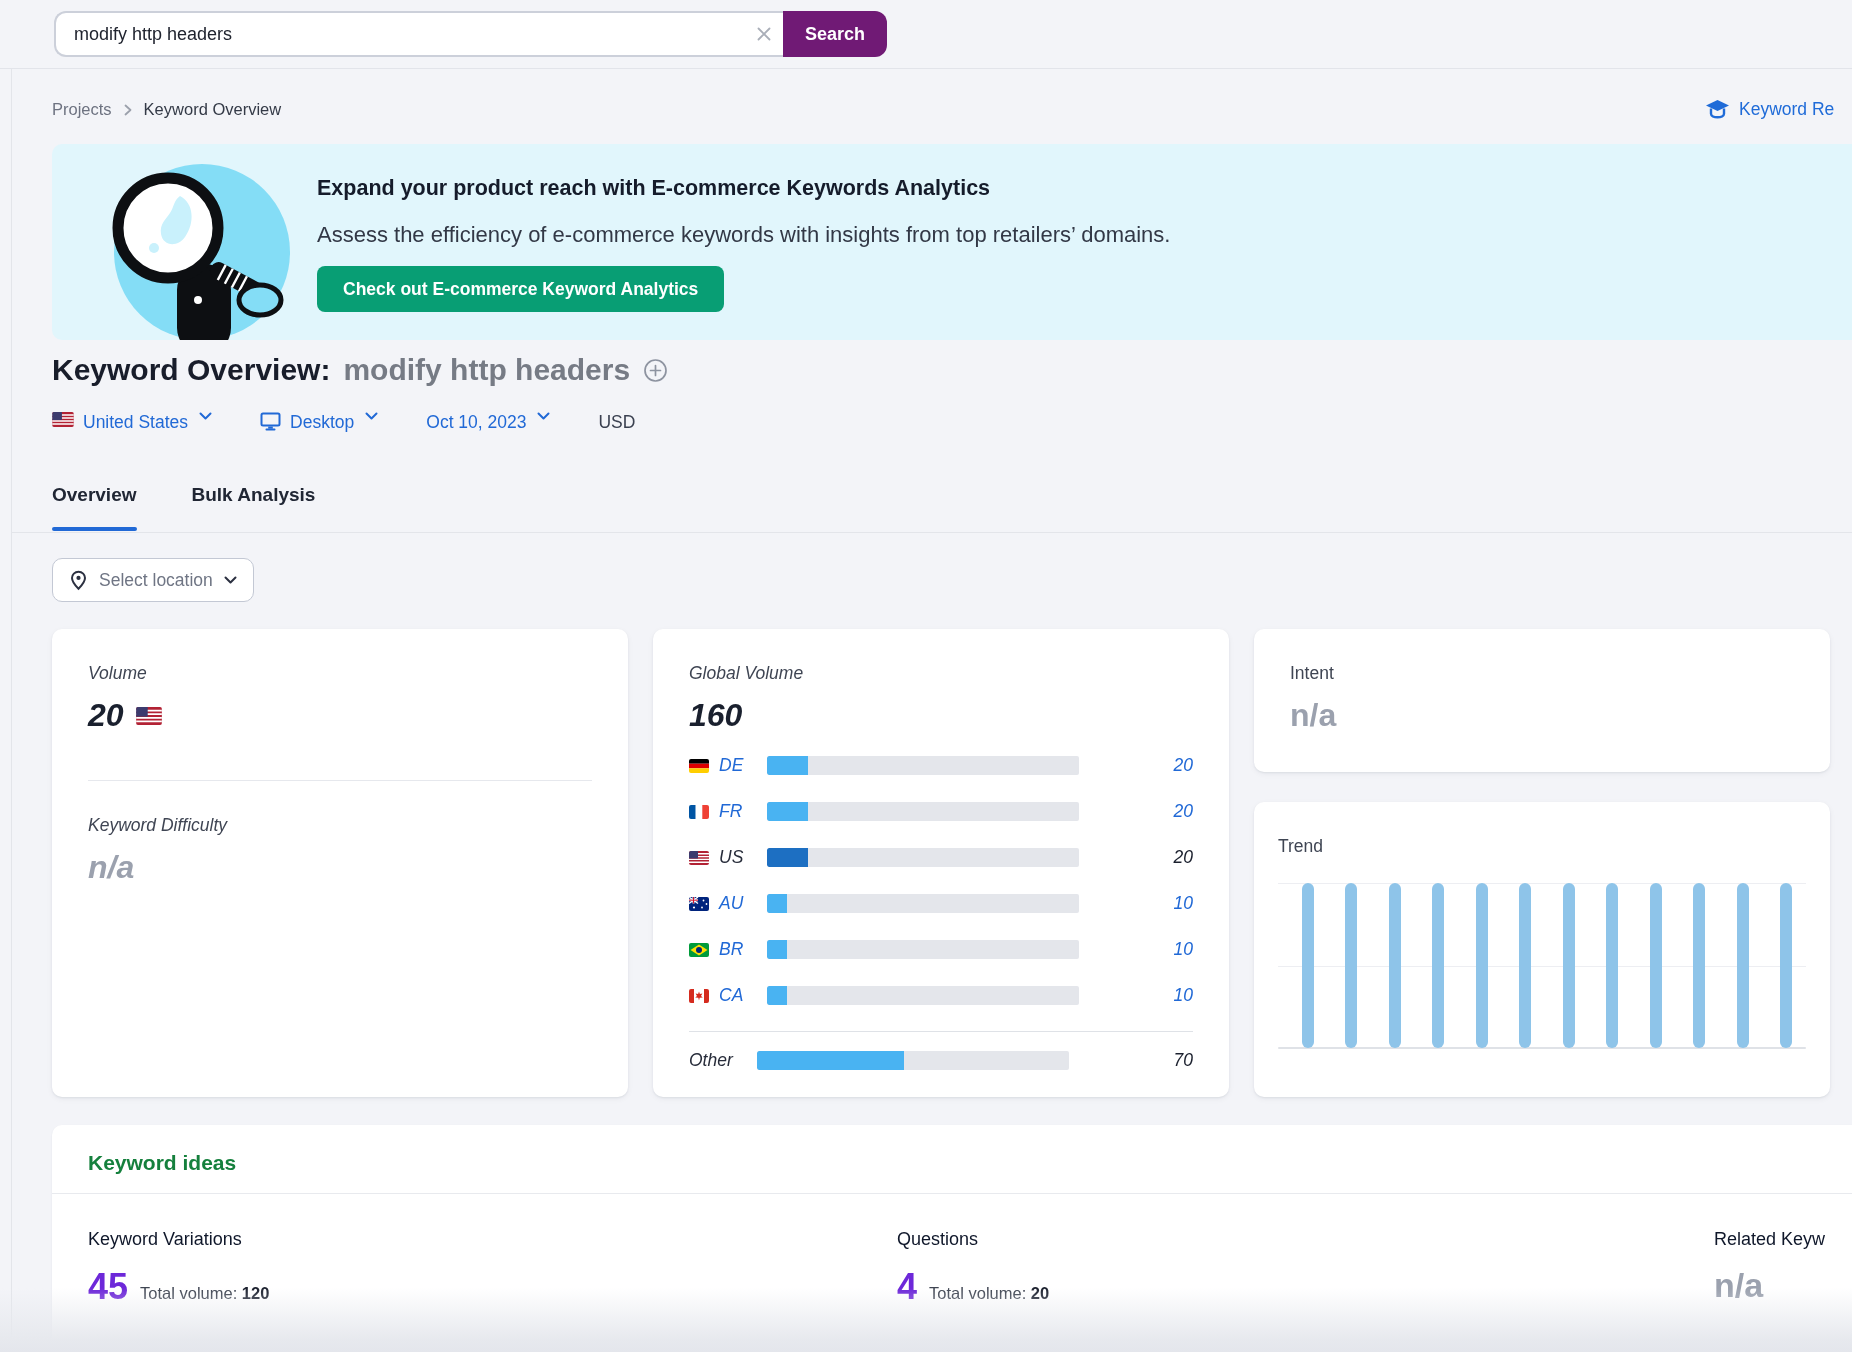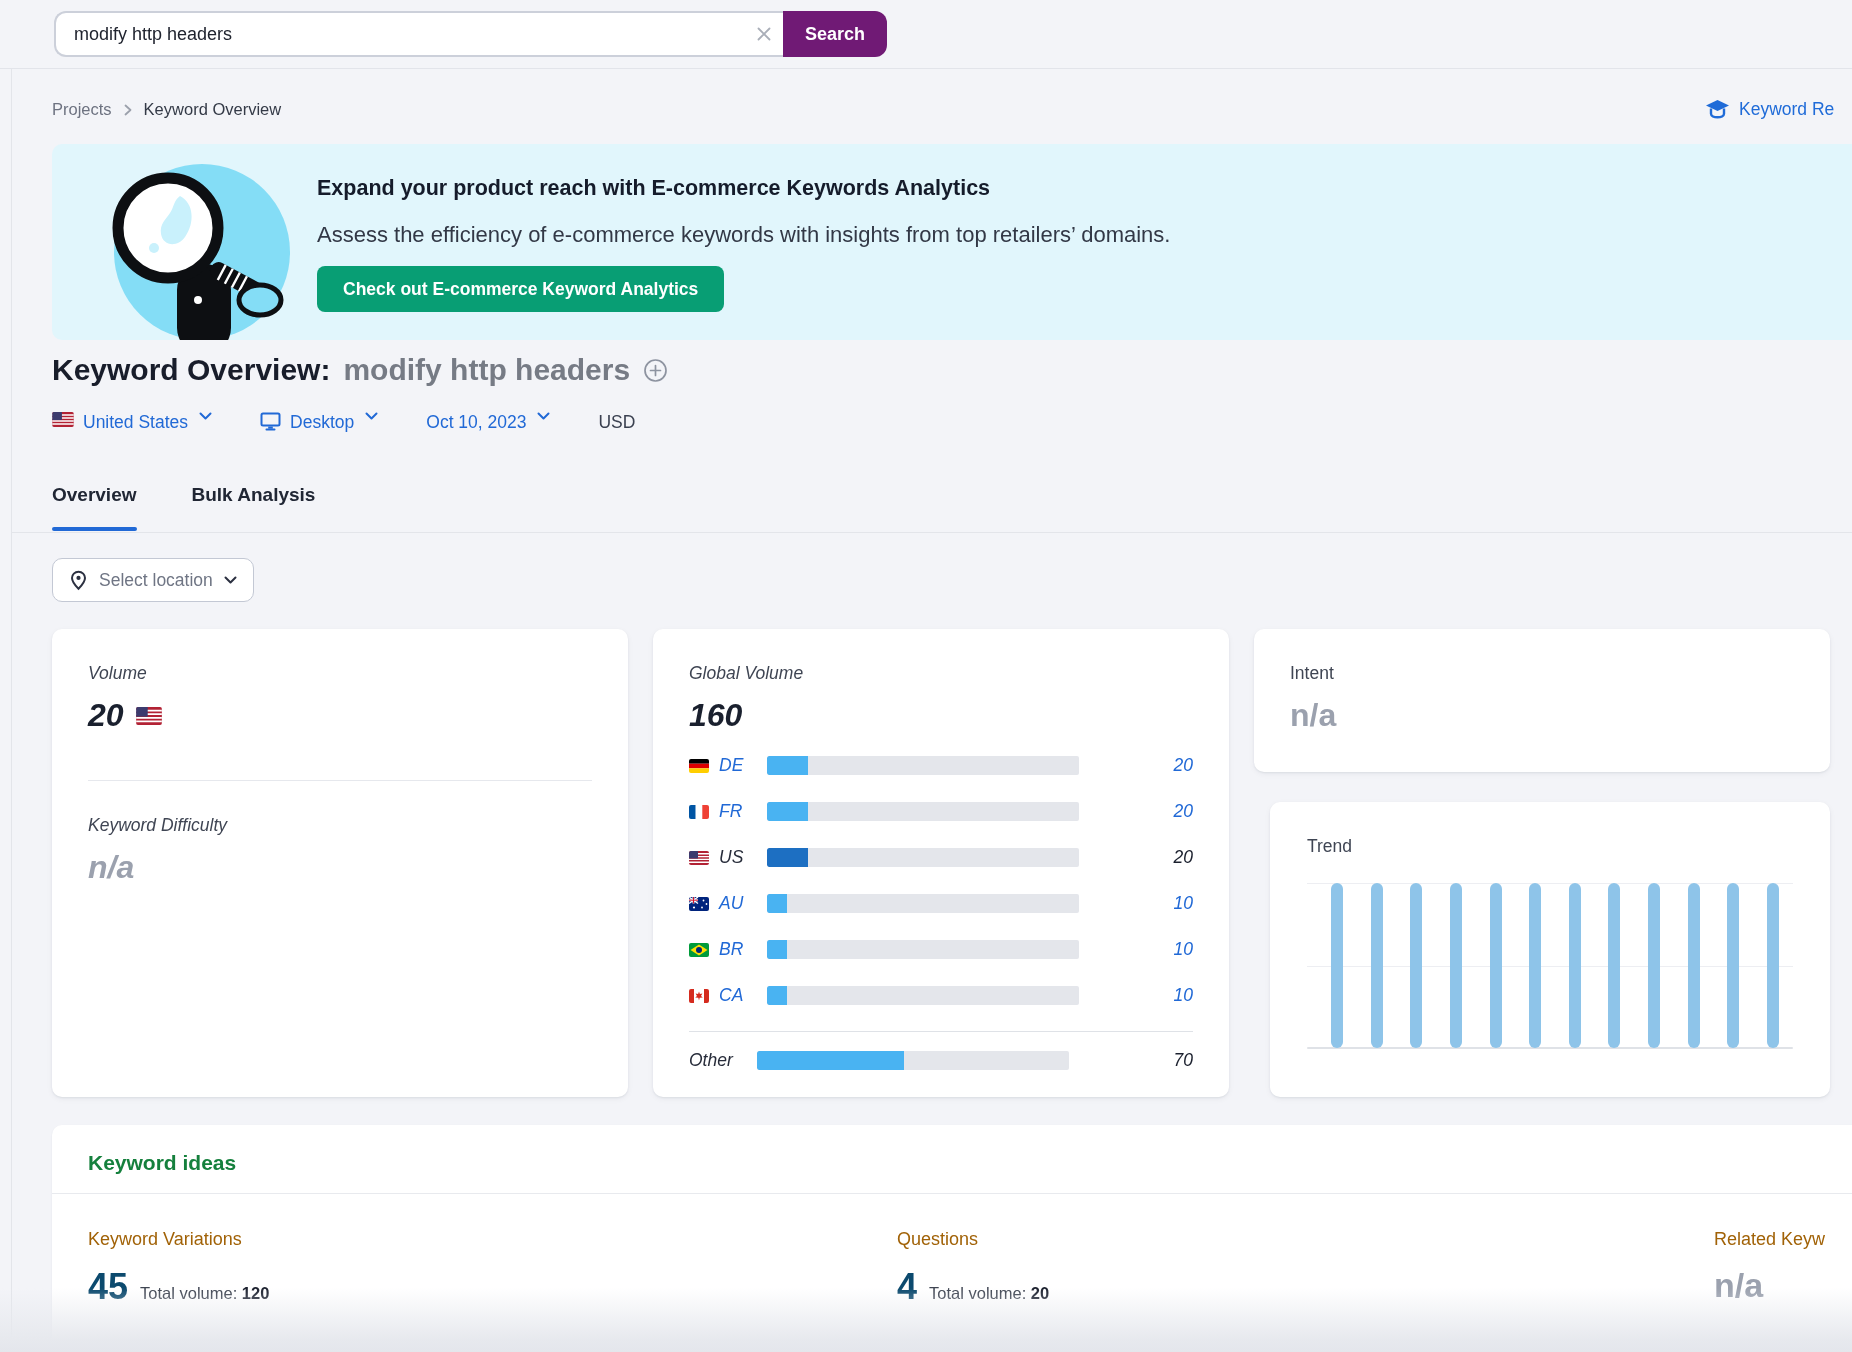--- a/index.html
+++ b/index.html
@@ -47,21 +47,21 @@
   
   .select-loc{position:absolute;left:52px;top:558px;height:44px;display:flex;align-items:center;gap:11px;padding:0 16px;box-sizing:border-box;border:1.5px solid #c3c8d4;border-radius:10px;background:#fff;color:#6f7584;font:17.5px "Liberation Sans",sans-serif;cursor:pointer;}
   .select-loc .chev{color:#2b3040;}
 
   
   .cards{position:absolute;left:52px;top:629px;display:flex;gap:25px;align-items:flex-start;}
   .card{background:#fff;border-radius:10px;box-shadow:0 1px 2px rgba(25,35,65,.08),0 2px 6px rgba(25,35,65,.05);box-sizing:border-box;}
   .card-main{width:576px;height:468px;padding:34px 36px;font-style:italic;}
   .col3{width:576px;display:flex;flex-direction:column;gap:30px;}
   .card-intent{height:143px;padding:34px 36px;}
-  .card-trend{height:295px;padding:34px 37px 26px;margin-left:16px;}
+  .card-trend{height:295px;padding:34px 24px 26px;}
   .mlabel{font-size:17.5px;color:#3f4553;}
   .mbig{font-size:32px;font-weight:700;color:#1a202e;margin-top:13px;display:flex;align-items:center;gap:12px;}
   .mbig.na{color:#9ba1ae;}
   .divider{border:none;border-top:1px solid #e6e8ed;margin:46px 0 34px;}
 
   
   .gv-list{margin-top:21px;}
   .gv-row{display:flex;align-items:center;margin-bottom:25px;}
   .gv-row:last-child{margin-bottom:0;}
   .gv-flagbox{width:20px;display:flex;}
@@ -83,23 +83,23 @@
   .gridline.mid{top:50%;}
   .axis{position:absolute;left:0;right:0;bottom:0;height:2px;background:#dfe2e7;border-radius:1px;}
   .trend-bars{position:absolute;left:24px;right:14px;top:0;bottom:1px;display:flex;justify-content:space-between;align-items:flex-end;}
   .trend-bar{width:12px;background:#8ec4e9;border-radius:6px;}
 
   
   .ideas{position:absolute;left:52px;top:1125px;width:1900px;height:300px;background:#fff;border-radius:10px 10px 0 0;box-shadow:0 1px 2px rgba(25,35,65,.08);}
   .ideas-title{position:absolute;left:36px;top:26px;font-size:21px;font-weight:700;color:#15803d;}
   .ideas-head-divider{position:absolute;left:0;right:0;top:68px;height:1px;background:#e8eaee;}
   .idea-col{position:absolute;top:104px;}
-  .idea-col .ilabel{font-size:18px;color:#a16207;}
+  .idea-col .ilabel{font-size:18px;color:#0f172a;}
   .idea-val-row{display:flex;align-items:baseline;gap:12px;margin-top:16px;}
-  .ibig{font-size:36px;font-weight:700;color:#0c4a6e;}
+  .ibig{font-size:36px;font-weight:700;color:#6d28d9;}
   .ibig.na{color:#9ba1ae;font-size:34px;}
   .itotal{font-size:16.5px;color:#3f4552;}
   .itotal b{color:#1b202e;}
   .col-variations{left:36px;}
   .col-questions{left:845px;}
   .col-related{left:1662px;}
 
   .bottom-fade{position:absolute;left:0;right:0;bottom:0;height:64px;background:linear-gradient(180deg,rgba(233,235,240,0) 0%,#e7e9ee 80%,#e4e6ec 100%);pointer-events:none;}
 
   .flag{display:inline-flex;border-radius:2px;overflow:hidden;flex:none;}

